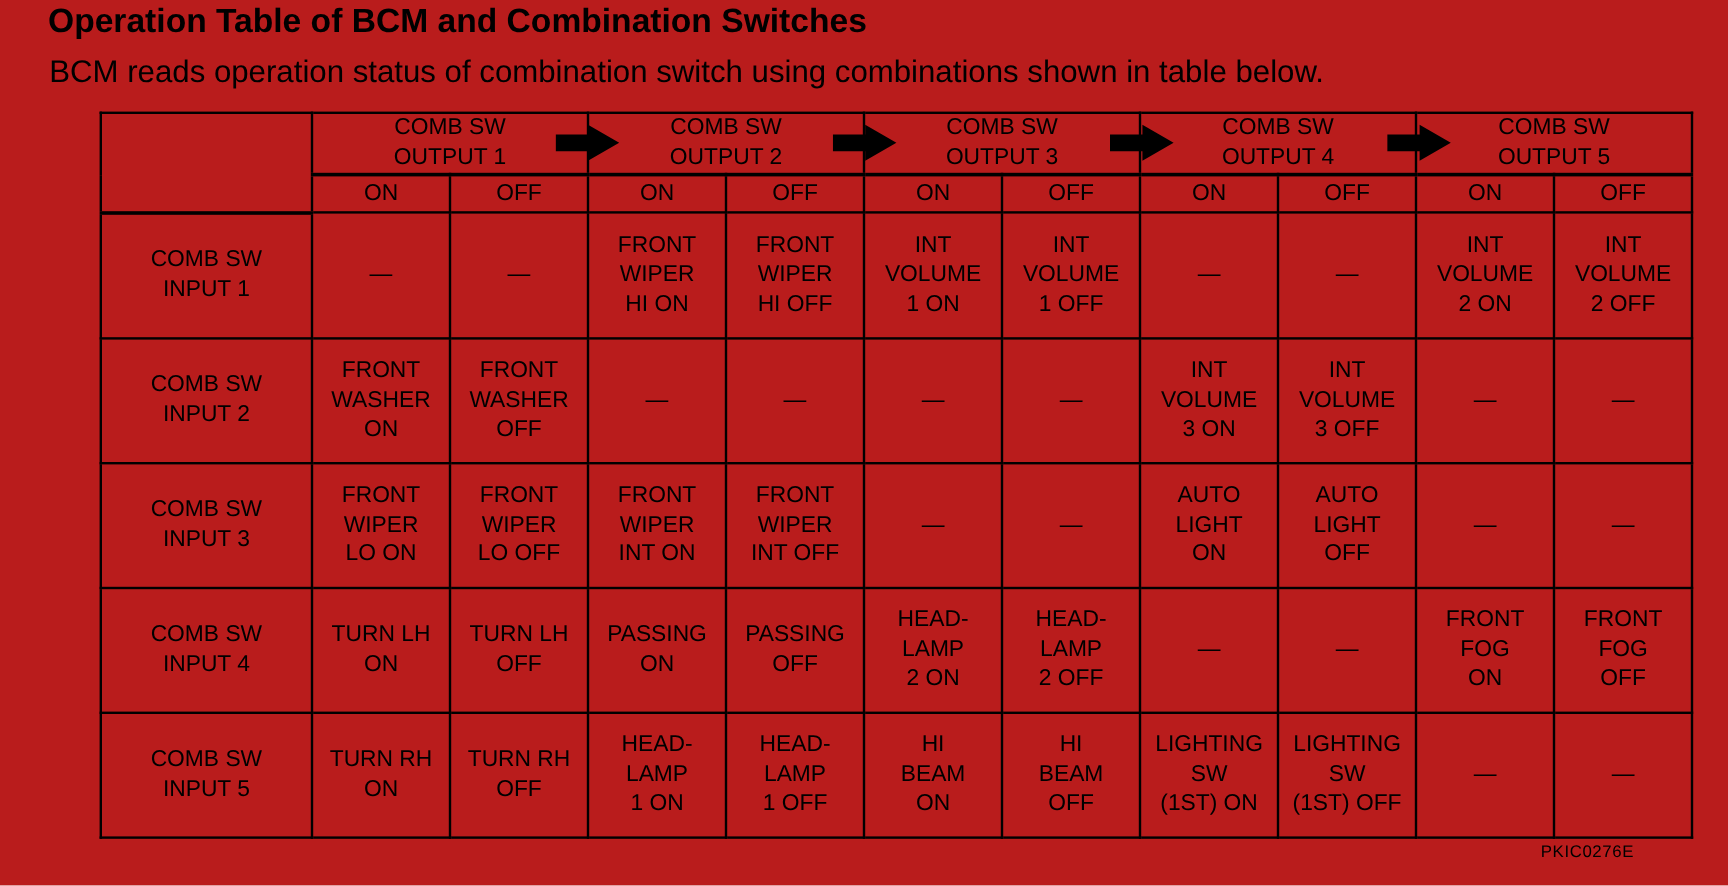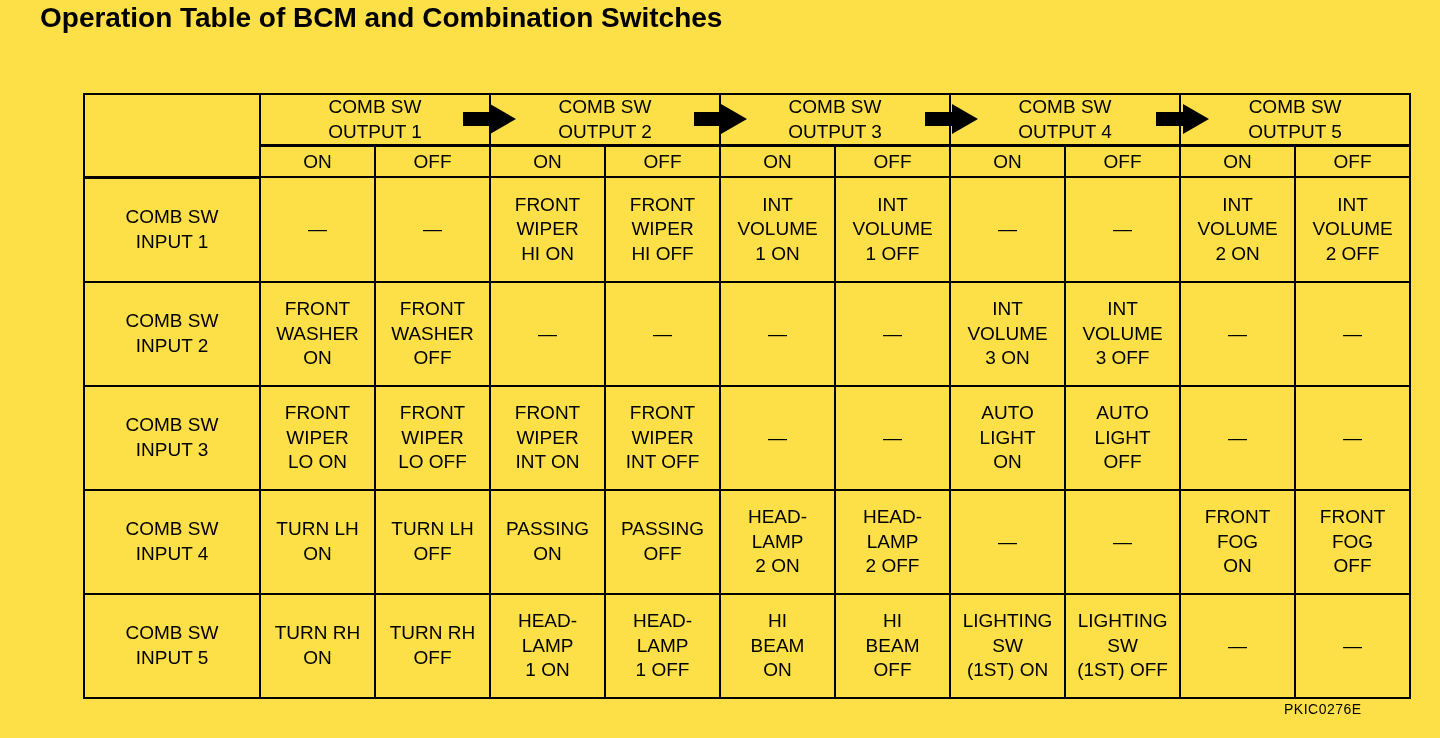--- a/index.html
+++ b/index.html
@@ -9,21 +9,21 @@
     width: 1440px;
     height: 738px;
     font-family: "Liberation Sans", sans-serif;
     color: #000000;
     -webkit-font-smoothing: antialiased;
   }
   .page {
     position: relative;
     width: 1440px;
     height: 738px;
-    background: #fde047;
+    background: #b91c1c;
     overflow: hidden;
   }
   .title {
     position: absolute;
     left: 40px;
     top: 2px;
     font-size: 28px;
     font-weight: bold;
     letter-spacing: 0px;
     white-space: nowrap;
@@ -90,20 +90,21 @@
     font-size: 14px;
     letter-spacing: 0.5px;
   }
 </style>
 </head>
 <body>
 
 <div class="page">
 
   <div class="title">Operation Table of BCM and Combination Switches</div>
+  <div class="subtitle">BCM reads operation status of combination switch using combinations shown in table below.</div>
 
   <div class="table-wrap">
     <table class="op-table">
       <colgroup>
         <col style="width:176px">
         <col style="width:115px">
           <col style="width:115px">
         <col style="width:115px">
           <col style="width:115px">
         <col style="width:115px">

